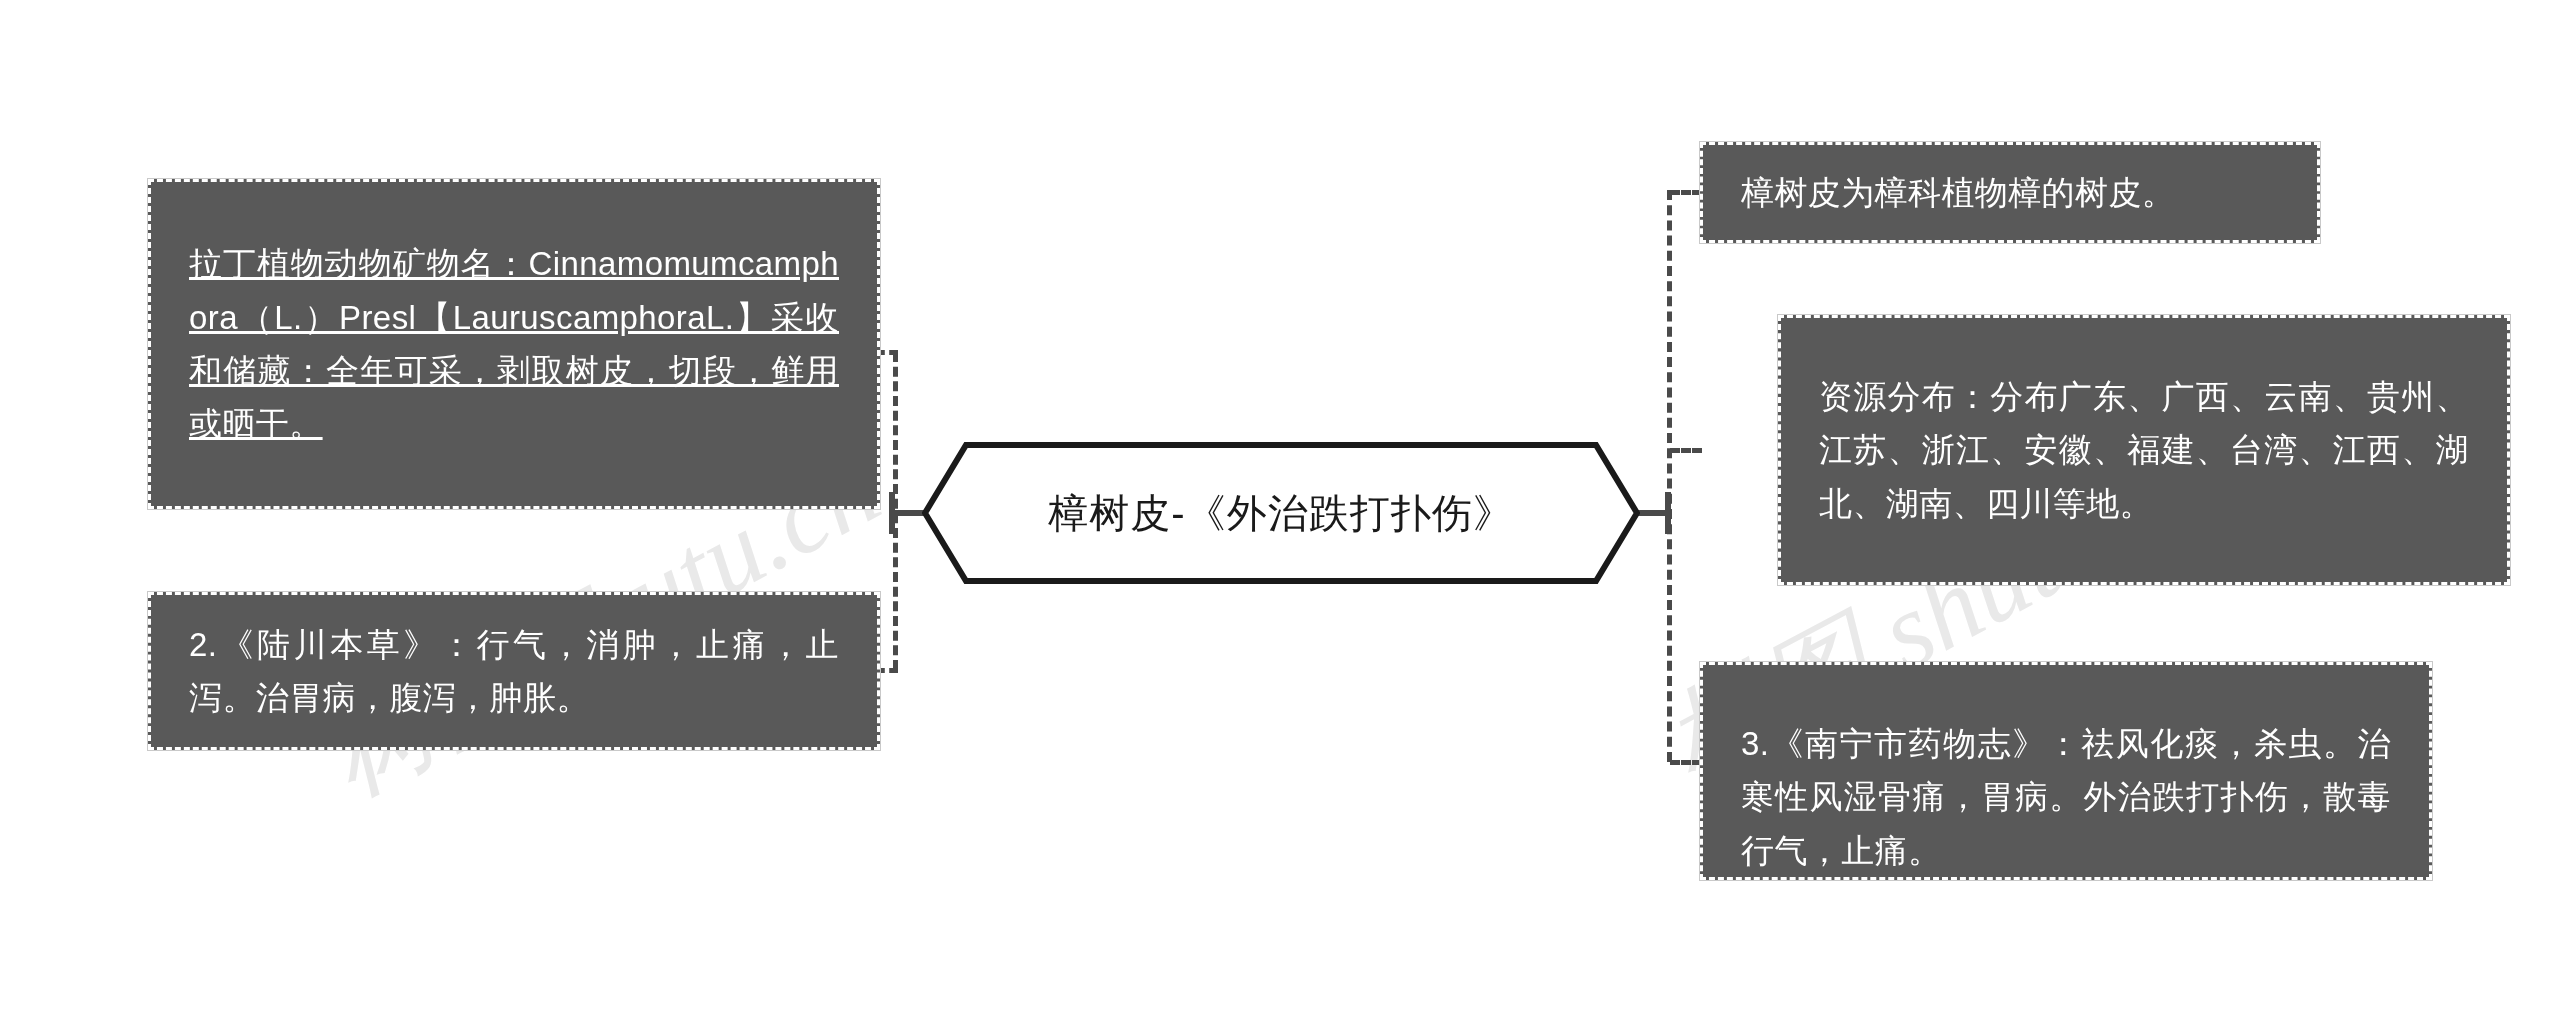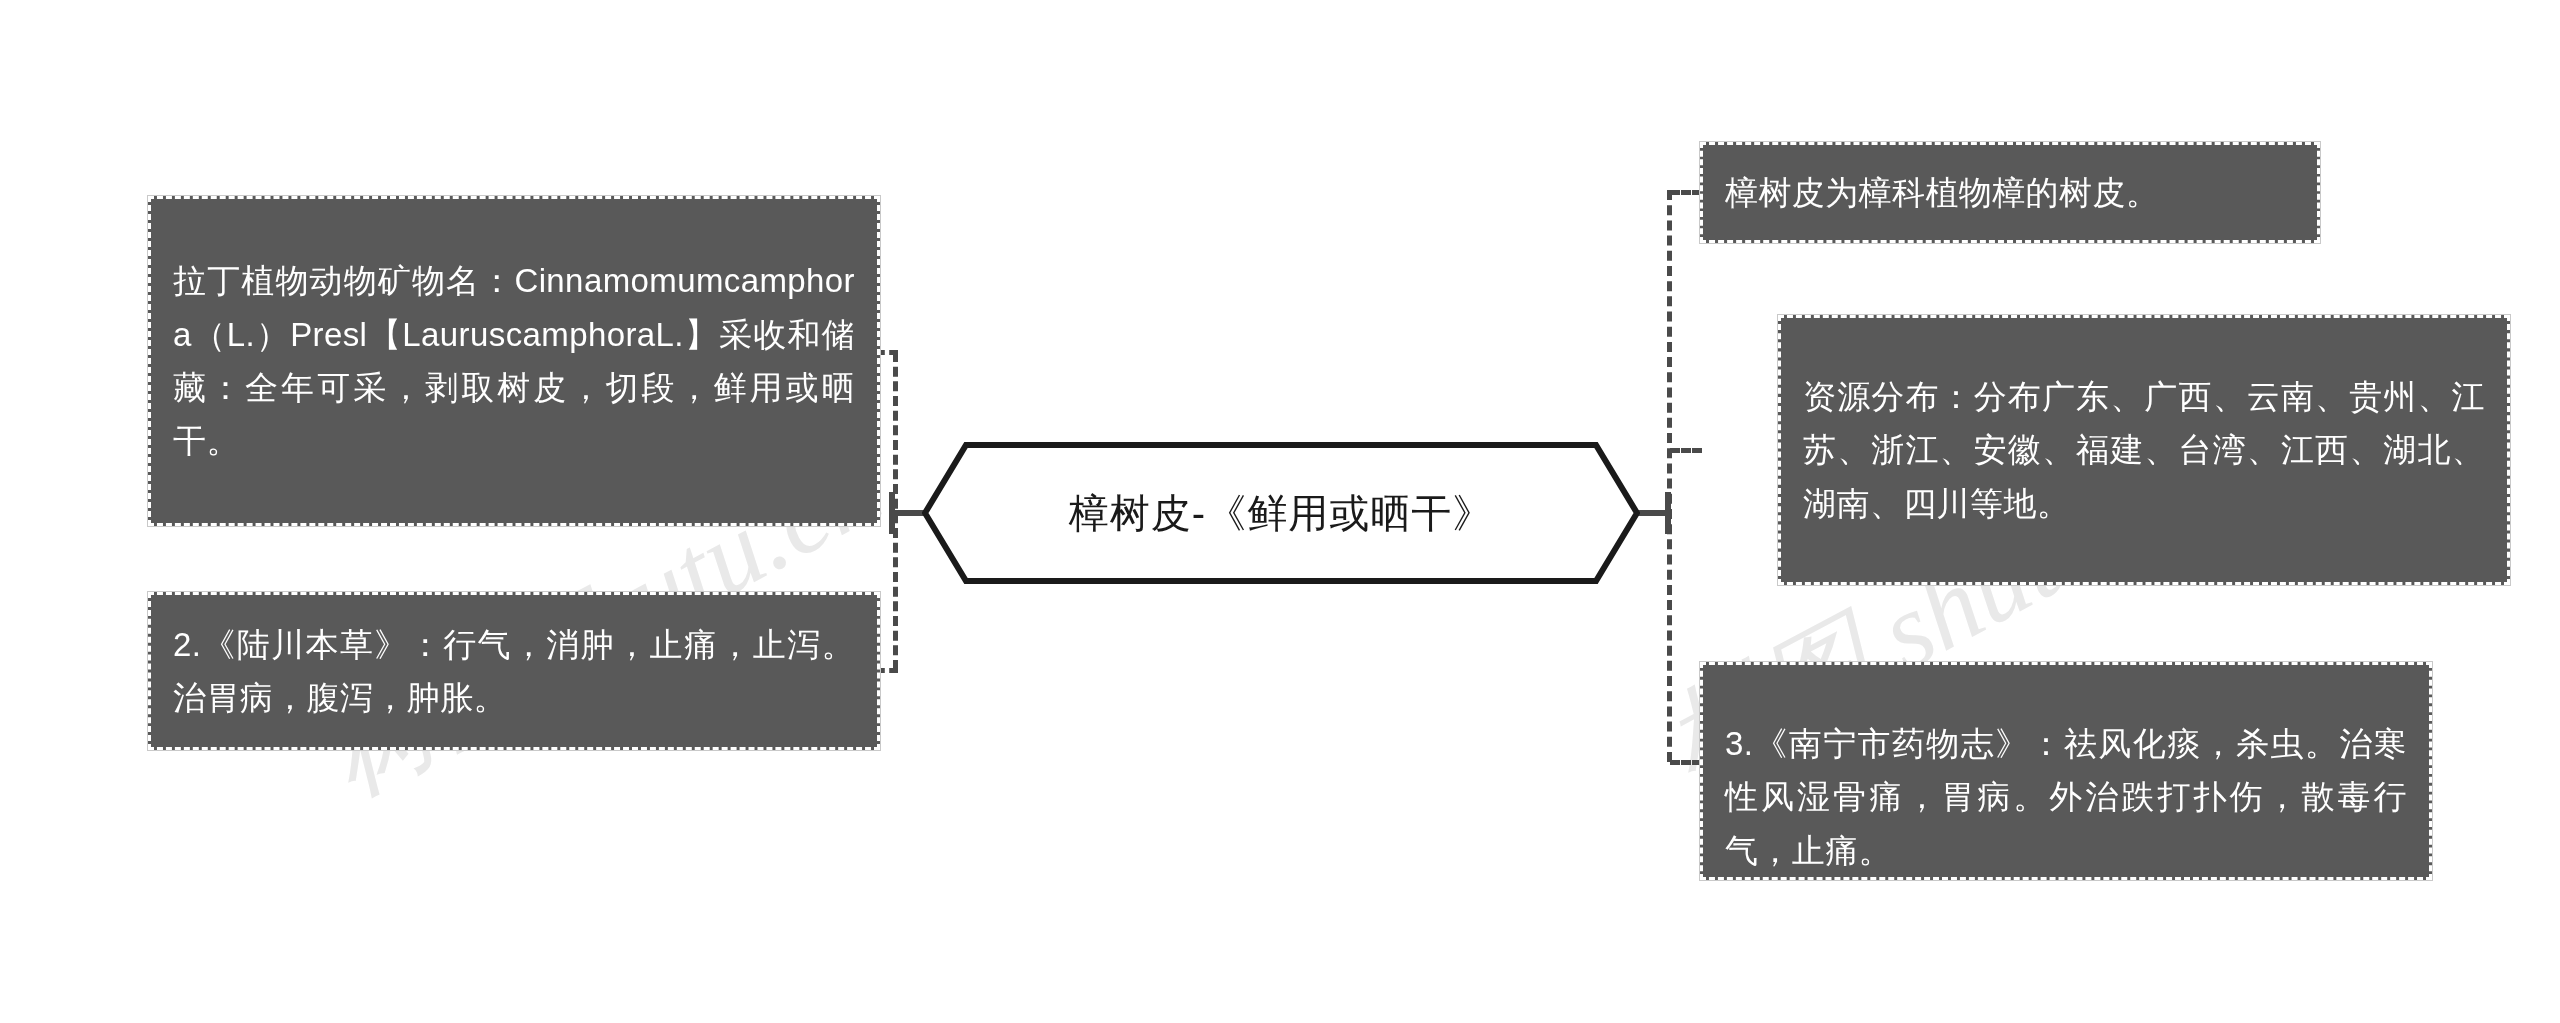--- a/index.html
+++ b/index.html
@@ -49,31 +49,31 @@
     border: 3px dashed #ffffff;
     outline: 1px solid #c9c9c9;
     color: #ffffff;
     z-index: 3;
     display: flex;
     align-items: center;
   }
   .node .txt {
     display: block;
     width: 100%;
-    padding: 0 22px;
+    padding: 0 38px;
     font-size: 33px;
     line-height: 1.62;
     letter-spacing: 0.4px;
     text-align: justify;
     text-justify: inter-character;
     word-break: break-all;
   }
 
   
-  #node-l1 { left: 148px; top: 196px; width: 732px; height: 330px; }
+  #node-l1 { left: 148px; top: 179px; width: 732px; height: 330px; text-decoration: underline; }
   #node-l2 { left: 148px; top: 592px; width: 732px; height: 158px; }
 
   
   #node-r1 { left: 1700px; top: 142px; width: 620px; height: 101px; }
   #node-r2 { left: 1778px; top: 315px; width: 732px; height: 270px; }
   #node-r3 { left: 1700px; top: 662px; width: 732px; height: 218px; align-items: flex-end; }
 
   
   #center-node {
     position: absolute;
@@ -158,21 +158,21 @@
   </div>
 
   <div class="node" id="node-l2">
     <span class="txt">2.《陆川本草》：行气，消肿，止痛，止泻。治胃病，腹泻，肿胀。</span>
   </div>
 
   <div id="center-node">
     <svg width="718" height="146" viewBox="0 0 718 146">
       <polygon points="3,73 44,5 674,5 715,73 674,141 44,141" fill="#ffffff" stroke="#1a1a1a" stroke-width="6" stroke-linejoin="miter"></polygon>
     </svg>
-    <div class="center-label">樟树皮-《鲜用或晒干》</div>
+    <div class="center-label">樟树皮-《外治跌打扑伤》</div>
   </div>
 
   <div class="node" id="node-r1">
     <span class="txt">樟树皮为樟科植物樟的树皮。</span>
   </div>
 
   <div class="node" id="node-r2">
     <span class="txt">资源分布：分布广东、广西、云南、贵州、江苏、浙江、安徽、福建、台湾、江西、湖北、湖南、四川等地。</span>
   </div>
 

